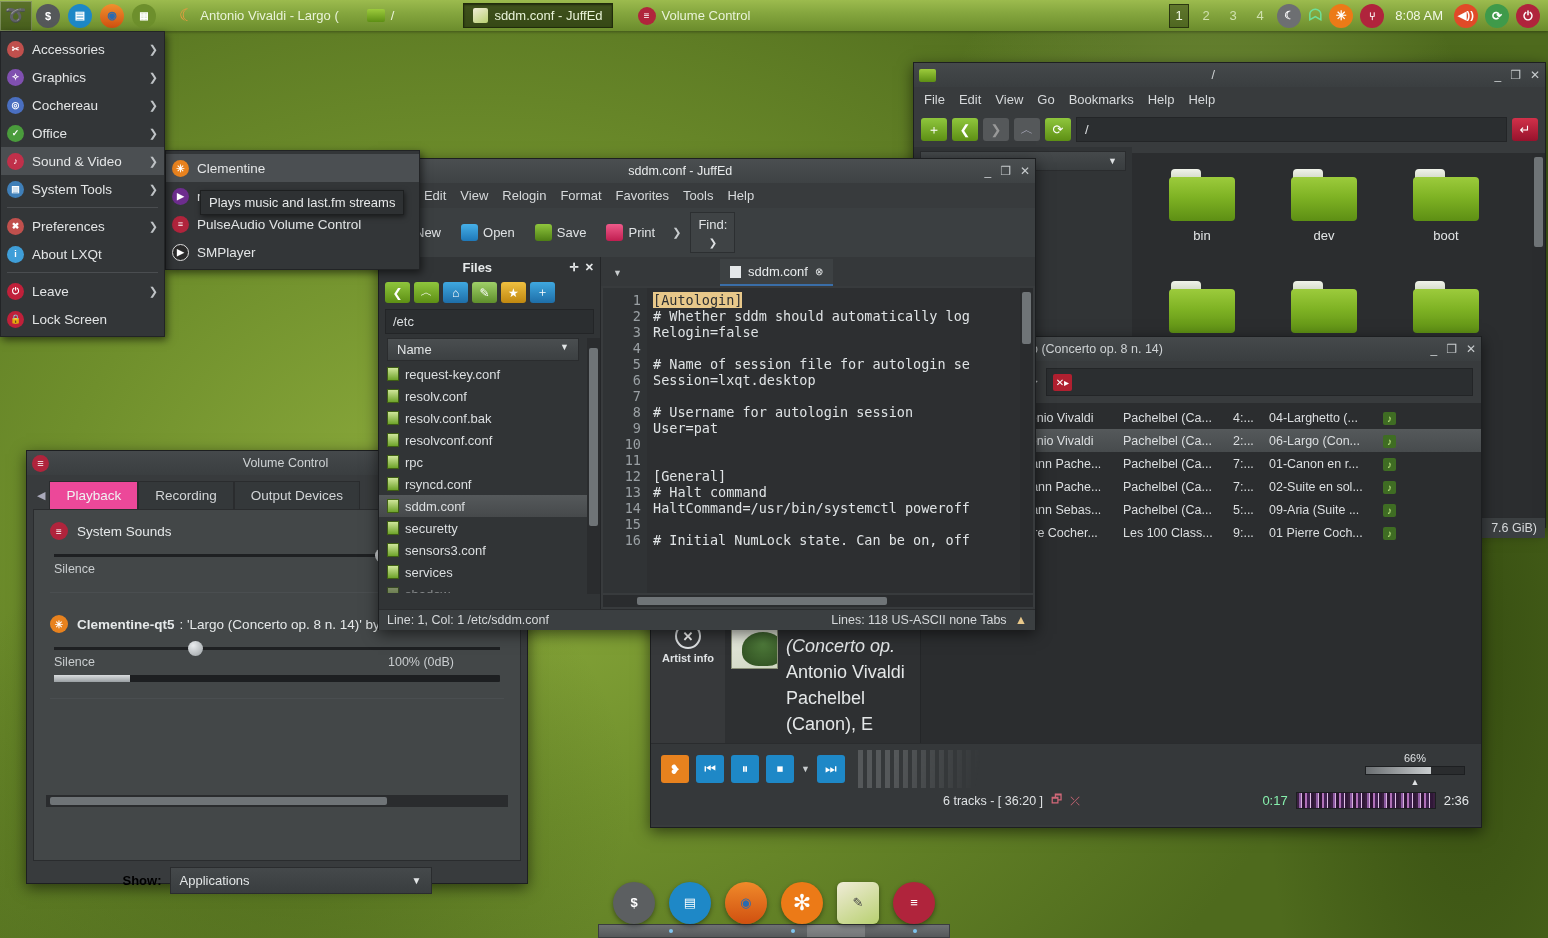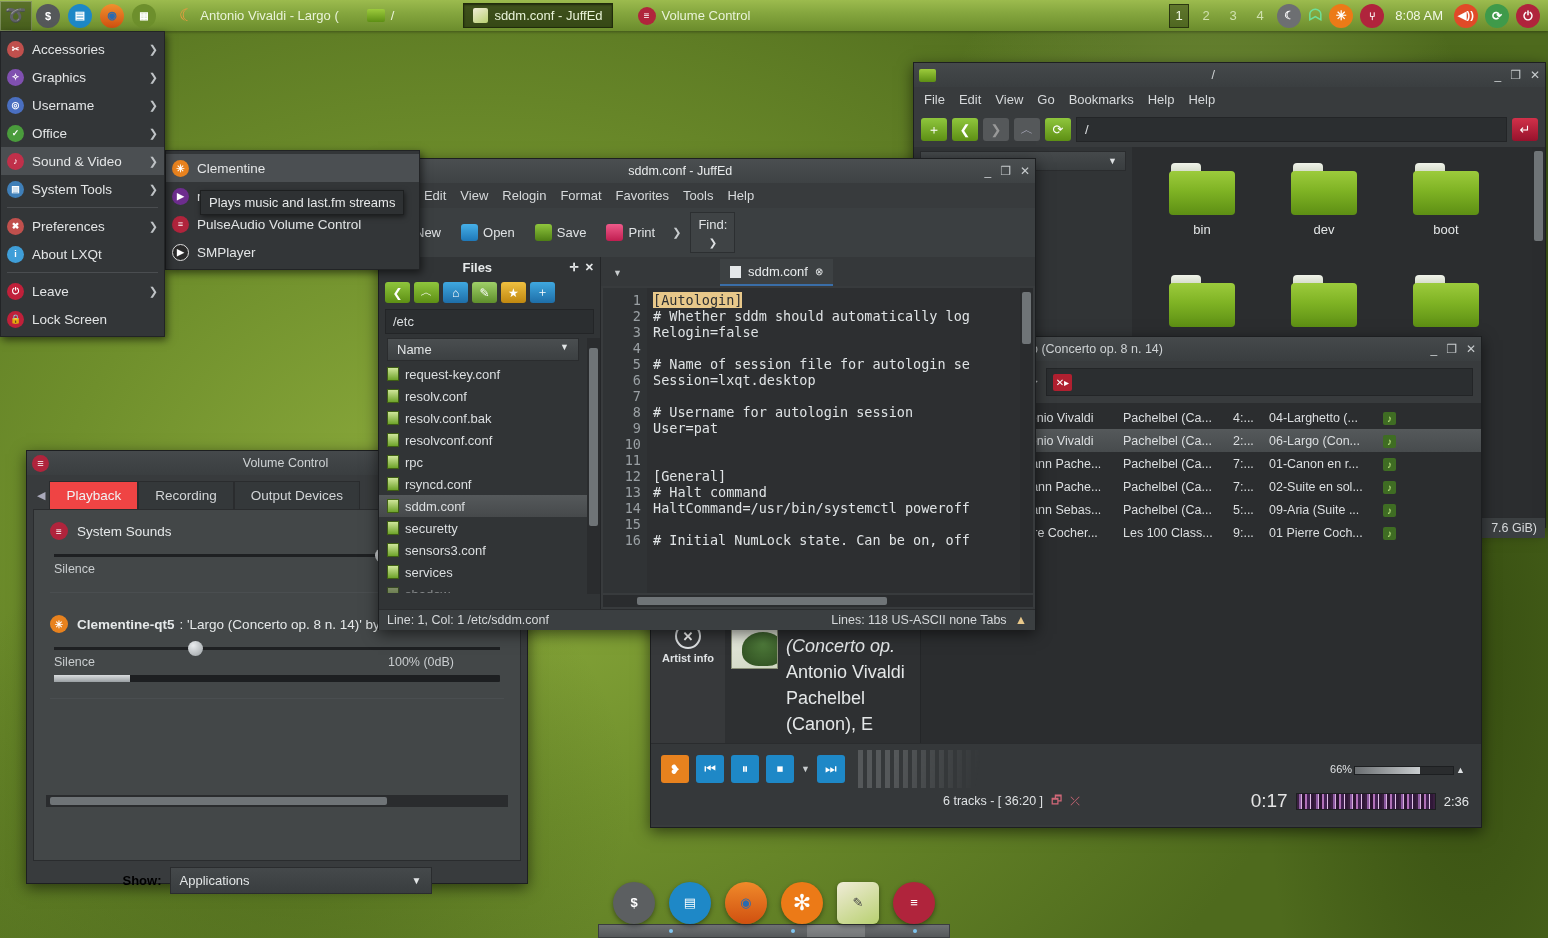--- a/index.html
+++ b/index.html
@@ -124,36 +124,36 @@
 
   
   #pcman { left:913px; top:62px; width:633px; height:466px; }
   .fmtool { display:flex; align-items:center; gap:5px; padding:5px 7px; }
   .fmbtn { width:26px; height:23px; border-radius:3px; display:flex; align-items:center;
            justify-content:center; color:#fff; font-size:13px; }
   .urlbar { flex:1; background:#2b2e30; border:1px solid #232527; color:#dfe2e4; padding:4px 8px; font-size:13px; }
   .fmbody { display:flex; height:370px; }
   .places { width:218px; background:#313436; }
   .fmview { flex:1; background:#2b2d2f; display:flex; flex-wrap:wrap; align-content:flex-start;
-            padding:10px 0 0 10px; gap:2px; position:relative; }
+            padding:10px 0 0 10px; gap:2px; position:relative;margin-top:6px; }
   .fitem { width:120px; height:110px; display:flex; flex-direction:column; align-items:center;
            gap:7px; padding-top:6px; color:#e3e6e7; font-size:13px; }
   .folder { width:66px; height:52px; position:relative; }
   .folder:before { content:""; position:absolute; left:2px; top:0; width:30px; height:11px;
                    background:linear-gradient(180deg,#f0f3ea,#cfd6c2); border-radius:4px 4px 0 0; }
   .folder:after { content:""; position:absolute; left:0; top:8px; width:66px; height:44px;
                   background:linear-gradient(180deg,#9ccb3c 0%,#7fb324 45%,#5d8f14 100%);
                   border-radius:4px; }
 
   
   #volume { left:26px; top:450px; width:502px; height:434px; }
   .vtabs { display:flex; align-items:center; gap:0; padding:0 6px; margin-top:6px; }
   .vtab { padding:6px 16px; color:#d2d5d7; font-size:13.5px; background:#34383a;
           border:1px solid #2a2c2e; border-bottom:none; }
-  .vtab.sel { background:#ef4444; color:#f0f2f3; }
+  .vtab.sel { background:#ec4899; color:#f0f2f3; }
   .streamrow { padding:12px 16px 6px; }
   .streamttl { display:flex; align-items:center; gap:9px; color:#e5e8e9; font-size:13.5px; }
   .sliderline { margin:14px 4px 5px; height:3px; background:#1e2022; position:relative; }
   .sliderline .knob { position:absolute; top:-6px; width:15px; height:15px; border-radius:50%;
                       background:radial-gradient(circle at 35% 30%,#e9ecee,#9aa0a3); }
   .vlabels { display:flex; color:#c9cdcf; font-size:12.5px; padding:0 4px; }
   .meter { margin:6px 4px 0; height:7px; background:#1d1f21; position:relative; border-radius:1px; }
   .meter .fill { position:absolute; left:0; top:0; bottom:0;
                  background:linear-gradient(180deg,#d9dcde,#9aa0a3); }
   .vdivider { height:1px; background:#4a4e50; margin:10px 16px; }
@@ -473,34 +473,34 @@
       <div class="cbtn" style="background:#e8821e;">❥</div>
       <div class="cbtn" style="background:#1e88c7;">⏮</div>
       <div class="cbtn" style="background:#1e88c7;">⏸</div>
       <div class="cbtn" style="background:#1e88c7;">⏹</div>
       <span style="color:#c8ccce;font-size:9px;">▼</span>
       <div class="cbtn" style="background:#1e88c7;">⏭</div>
       <div style="width:200px;height:38px;margin-left:6px;
            background:repeating-linear-gradient(90deg,#55585a 0 5px,transparent 5px 9px);
            -webkit-mask-image:linear-gradient(100deg,#000 0%,#000 18%,transparent 60%);
            mask-image:linear-gradient(100deg,#000 0%,#000 18%,transparent 60%);"></div>
-      <div style="margin-left:auto;margin-right:16px;display:flex;flex-direction:row;align-items:flex-end;gap:2px;">
+      <div style="margin-left:auto;margin-right:16px;display:flex;flex-direction:column;align-items:center;gap:2px;">
         <span style="color:#dfe2e4;font-size:11px;">66%</span>
         <div class="volbar">
             <div class="f"></div>
           </div>
         <span style="color:#dfe2e4;font-size:9px;">▲</span>
       </div>
     </div>
     <div style="display:flex;align-items:center;gap:8px;padding:2px 12px 0 292px;">
       <span style="color:#dfe2e4;font-size:12.5px;">6 tracks - [ 36:20 ]</span>
       <span style="color:#d06878;font-size:12px;">🗗</span>
       <span style="color:#d06878;font-size:12px;">⤫</span>
       <span style="flex:1"></span>
-      <span style="color:#e5e5e5;font-size:19px;">0:17</span>
+      <span style="color:#86efac;font-size:13px;">0:17</span>
       <div class="seekbar"></div>
       <span style="color:#e4e7e8;font-size:13px;">2:36</span>
     </div>
   </div>
 </div>
 
 <div class="win" id="juffed">
   <div class="titlebar active">
     <span class="title-txt">sddm.conf - JuffEd</span>
     <span class="wbtns">
@@ -730,21 +730,21 @@
       <span>Accessories</span>
       <span class="chev">❯</span>
     </div>
   <div class="mi">
       <span class="circ" style="background:#8050b0;width:17px;height:17px;font-size:9px;">✧</span>
       <span>Graphics</span>
       <span class="chev">❯</span>
     </div>
   <div class="mi">
       <span class="circ" style="background:#4a6fc0;width:17px;height:17px;font-size:9px;">◎</span>
-      <span>Username</span>
+      <span>Cochereau</span>
       <span class="chev">❯</span>
     </div>
   <div class="mi">
       <span class="circ" style="background:#4a9c3c;width:17px;height:17px;font-size:9px;">✓</span>
       <span>Office</span>
       <span class="chev">❯</span>
     </div>
   <div class="mi sel">
       <span class="circ" style="background:#c0304a;width:17px;height:17px;font-size:9px;">♪</span>
       <span>Sound &amp; Video</span>

